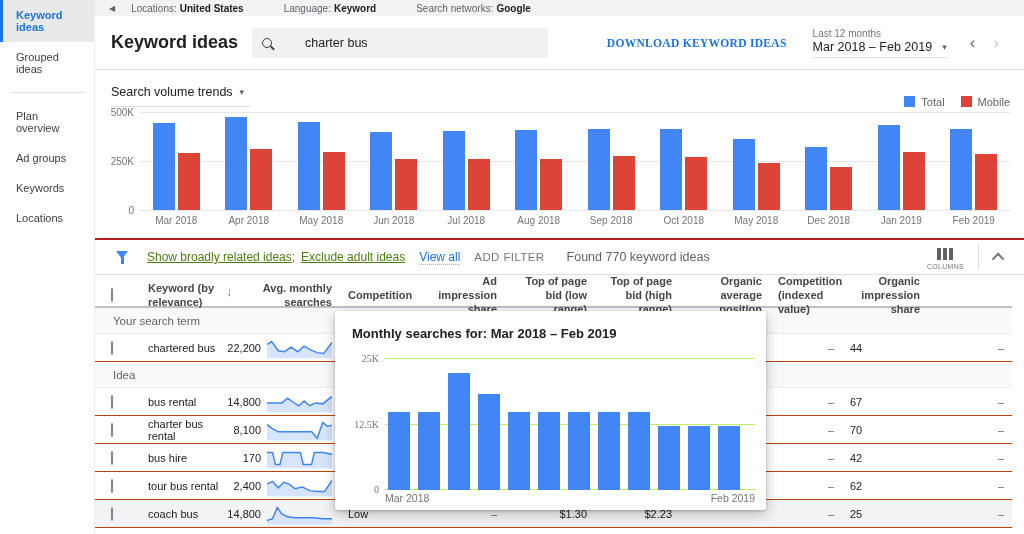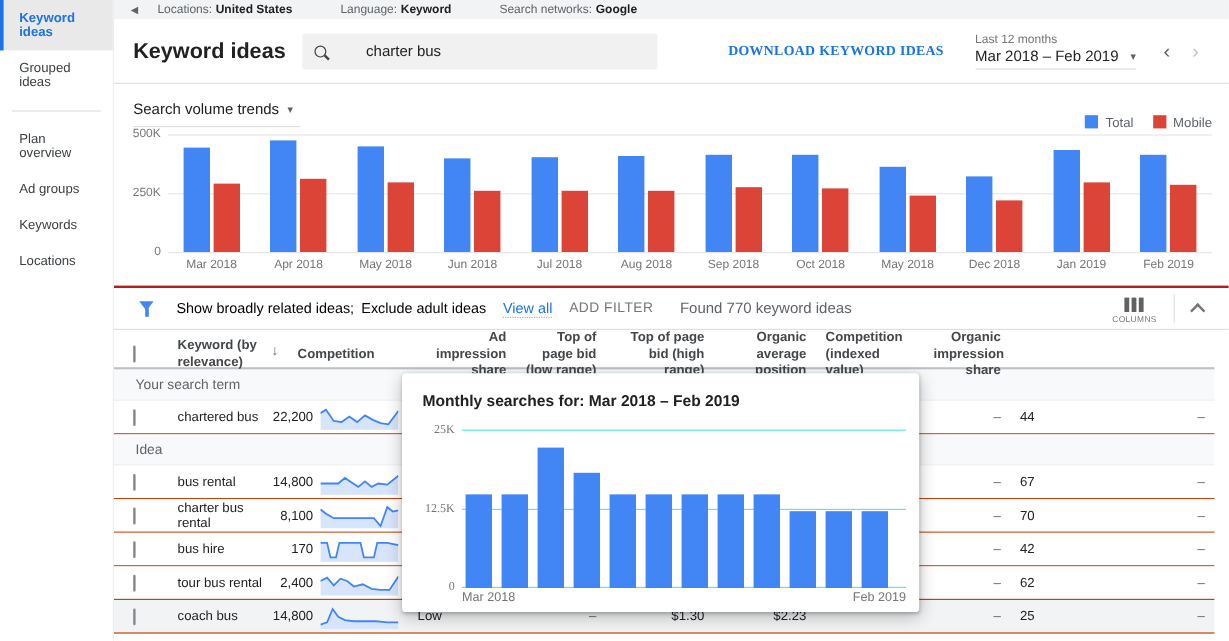--- a/index.html
+++ b/index.html
@@ -47,21 +47,21 @@
   .group { display:flex; flex-direction:column; align-items:center; }
   .bars { display:flex; align-items:flex-end; gap:3px; height:98px; }
   .bar { width:22px; }
   .month { font-size:10px; color:#757575; margin-top:5px; white-space:nowrap; }
 
   
   .filterbar { height:35px; display:flex; align-items:center; border-bottom:1px solid #e0e0e0; padding:0 8px 0 16px; font-size:12px; }
   .funnel { width:13px; height:13px; margin:0 18px 0 5px; position:relative; cursor:pointer; }
   .funnel:before { content:""; position:absolute; top:0; left:0; border-left:6.5px solid transparent; border-right:6.5px solid transparent; border-top:8px solid #4285f4; }
   .funnel:after { content:""; position:absolute; top:6px; left:5px; width:3px; height:7px; background:#4285f4; }
-  .flink { color:#000000; margin-right:6px; cursor:pointer; white-space:nowrap; }
+  .flink { color:#4d7c0f; margin-right:6px; cursor:pointer; white-space:nowrap;text-decoration:underline; }
   .viewall { color:#1a73e8; margin:0 14px 0 8px; border-bottom:1px dotted #9ab4e8; cursor:pointer; }
   .addfilter { color:#757575; letter-spacing:.4px; font-size:11.5px; margin-right:22px; cursor:pointer; }
   .found { color:#5f6368; font-size:12.5px; }
   .colbtn { margin-left:auto; display:flex; flex-direction:column; align-items:center; cursor:pointer; margin-right:14px; }
   .colicon { display:flex; gap:2px; }
   .colicon i { width:4px; height:12px; background:#616161; }
   .colbtn span { font-size:7px; color:#757575; margin-top:3px; letter-spacing:.3px; }
   .vdiv { width:1px; height:24px; background:#e0e0e0; margin-right:16px; }
   .chevup { width:9px; height:9px; border-left:2px solid #757575; border-top:2px solid #757575; transform:rotate(45deg) translateY(2px); margin-right:12px; cursor:pointer; }
 
@@ -80,21 +80,21 @@
   .datarow.hl { background:#f1f3f4; }
   .avgcell { display:flex; justify-content:flex-end; align-items:center; gap:6px; }
   .spark { flex:0 0 65px; }
   .dim { color:#5f6368; }
 
   
   .popup { position:absolute; left:335px; top:311px; width:431px; height:199px; background:#fff; border-radius:3px;
     box-shadow:0 1px 3px rgba(0,0,0,.22), 0 4px 14px rgba(0,0,0,.24); z-index:10; }
   .popup h3 { font-size:13px; font-weight:bold; color:#212121; position:absolute; left:17px; top:15px; }
   .pplot { position:absolute; left:50px; right:11px; top:47px; height:132px; }
-  .pplot .gridline { background:#5eead4;font-family:Liberation Serif, serif; }
+  .pplot .gridline { background:#bef264;font-family:Liberation Serif, serif; }
   .pbars { position:absolute; left:0; right:0; bottom:0; top:0; }
   .pbar { position:absolute; bottom:0; width:22px; background:#4285f4; }
   .pxlab { position:absolute; top:181px; font-size:10.5px; color:#757575; }
 </style>
 </head>
 <body>
 
 <div class="app">
 
   <aside class="sidebar">
@@ -268,20 +268,21 @@
       <span class="chevup"></span>
     </div>
 
     <div class="tbl">
       <div class="trow thead" id="thead">
           <div class="cell" style="padding: 0px;"><span class="cb"></span></div>
           <div class="cell kwhead">
             <span>Keyword (by relevance)</span>
             <span class="sort">↓</span>
           </div>
+          <div class="cell r">Avg. monthly searches</div>
           <div class="cell">Competition</div>
           <div class="cell r">Ad impression share</div>
           <div class="cell r">Top of page bid (low range)</div>
           <div class="cell r">Top of page bid (high range)</div>
           <div class="cell r">Organic average position</div>
           <div class="cell">Competition (indexed value)</div>
           <div class="cell r">Organic impression share</div>
         </div>
       <div id="tbody">
           <div class="sectionrow">Your search term</div>

